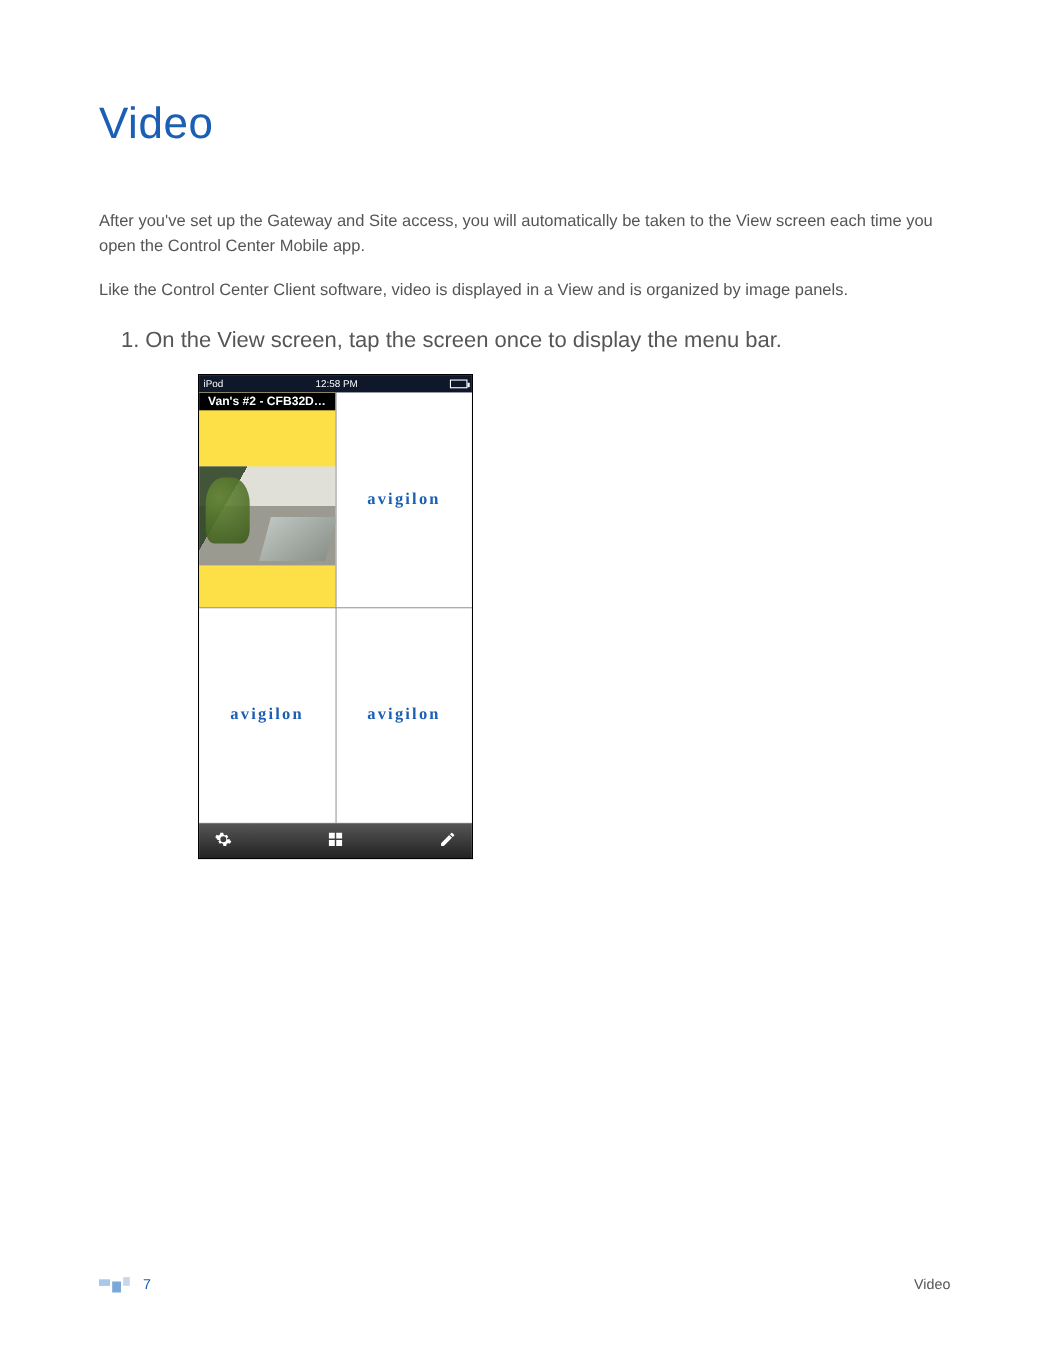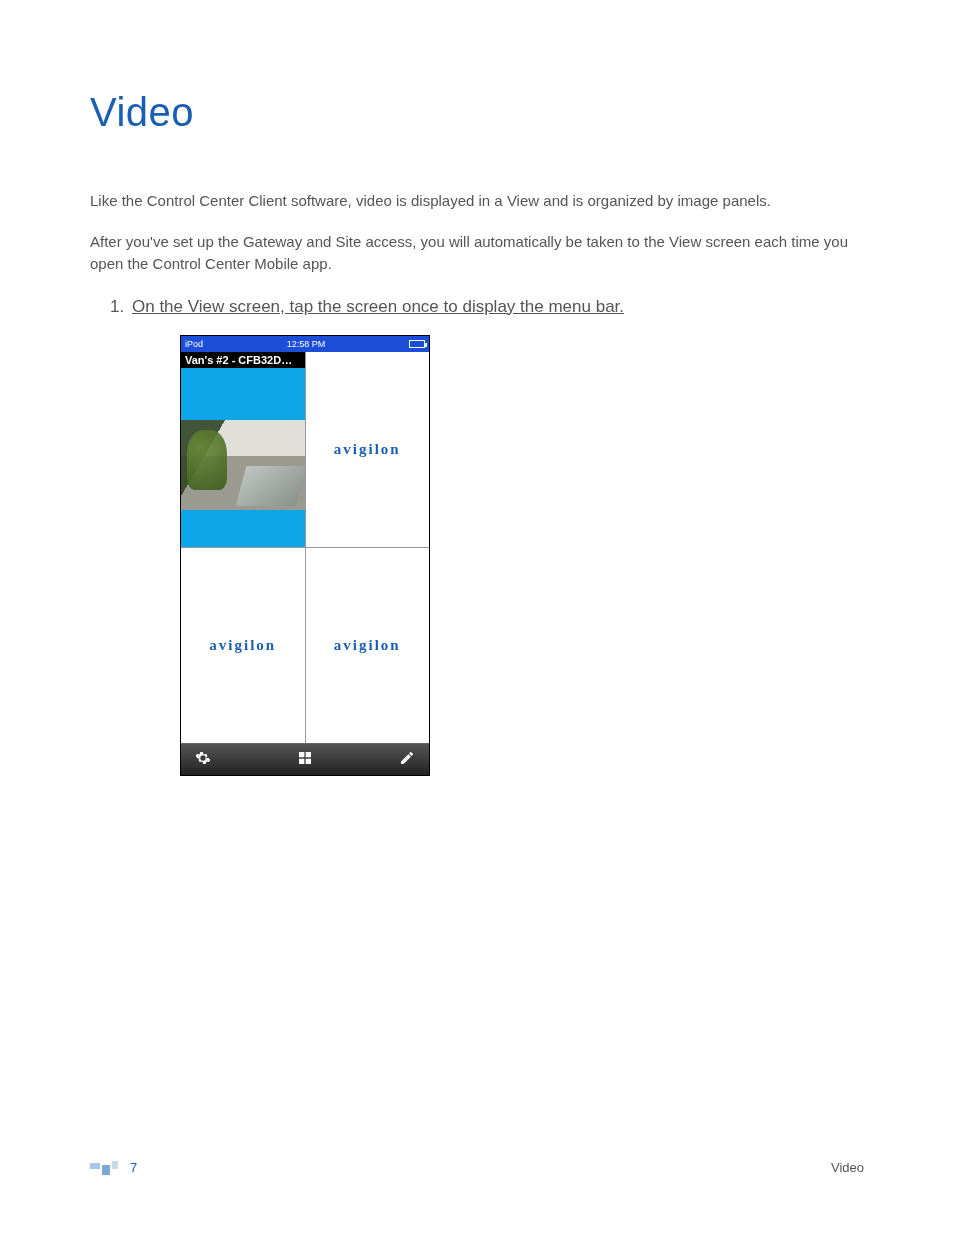--- a/index.html
+++ b/index.html
@@ -31,43 +31,42 @@
     font-size: 24px;
     font-weight: 300;
     color: #555;
     margin-top: 40px;
     margin-bottom: 28px;
   }
   .step-list {
     padding-left: 42px;
   }
   .step-item {
-    font-size: 17px;
+    font-size: 20px;
     color: #555;
     line-height: 1.5;
     margin-bottom: 16px;
-    text-decoration: underline;
   }
   .step-num {
     display: inline-block;
     width: 22px;
     margin-left: -22px;
   }
   em.ref { font-style: italic; }
   
   .phone {
     width: 250px;
     margin-left: 48px;
     margin-top: 8px;
     border: 1px solid #000;
     background: #fff;
   }
   .statusbar {
     height: 16px;
-    background: #1d4ed8;
+    background: #0f172a;
     color: #fff;
     font-size: 9px;
     display: flex;
     align-items: center;
     justify-content: space-between;
     padding: 0 4px;
     font-family: Arial, sans-serif;
   }
   .battery {
     width: 16px; height: 8px; border: 1px solid #fff; position: relative;
@@ -84,21 +83,21 @@
     gap: 1px;
   }
   .panel {
     background: #fff;
     display: flex;
     align-items: center;
     justify-content: center;
     position: relative;
     overflow: hidden;
   }
-  .panel.dark { background: #0ea5e9; }
+  .panel.dark { background: #fde047; text-align: center; }
   .label {
     position: absolute;
     top: 0; left: 0; right: 0;
     color: #fff;
     font-size: 11px;
     font-weight: bold;
     padding: 2px 4px;
     background: #000;
     font-family: Arial, sans-serif;
   }
@@ -173,22 +172,22 @@
   .logo-block .b { width: 8px; height: 10px; top: 4px; left: 12px; background: #7aa8d8; }
   .logo-block .c { width: 6px; height: 8px; top: 0; left: 22px; background: #c8d8e8; }
   .footer-right { color: #555; }
 </style>
 </head>
 <body>
 
 <div class="page">
   <h1 class="title">Video</h1>
 
+  <p class="body">After you've set up the Gateway and Site access, you will automatically be taken to the View screen each time you open the Control Center Mobile app.</p>
   <p class="body">Like the Control Center Client software, video is displayed in a View and is organized by image panels.</p>
-  <p class="body">After you've set up the Gateway and Site access, you will automatically be taken to the View screen each time you open the Control Center Mobile app.</p>
 
 
 
   <div class="step-list">
     <div class="step-item">
       <span class="step-num">1.</span><span>On the View screen, tap the screen once to display the menu bar.</span>
     </div>
 
     <div class="phone">
       <div class="statusbar">

